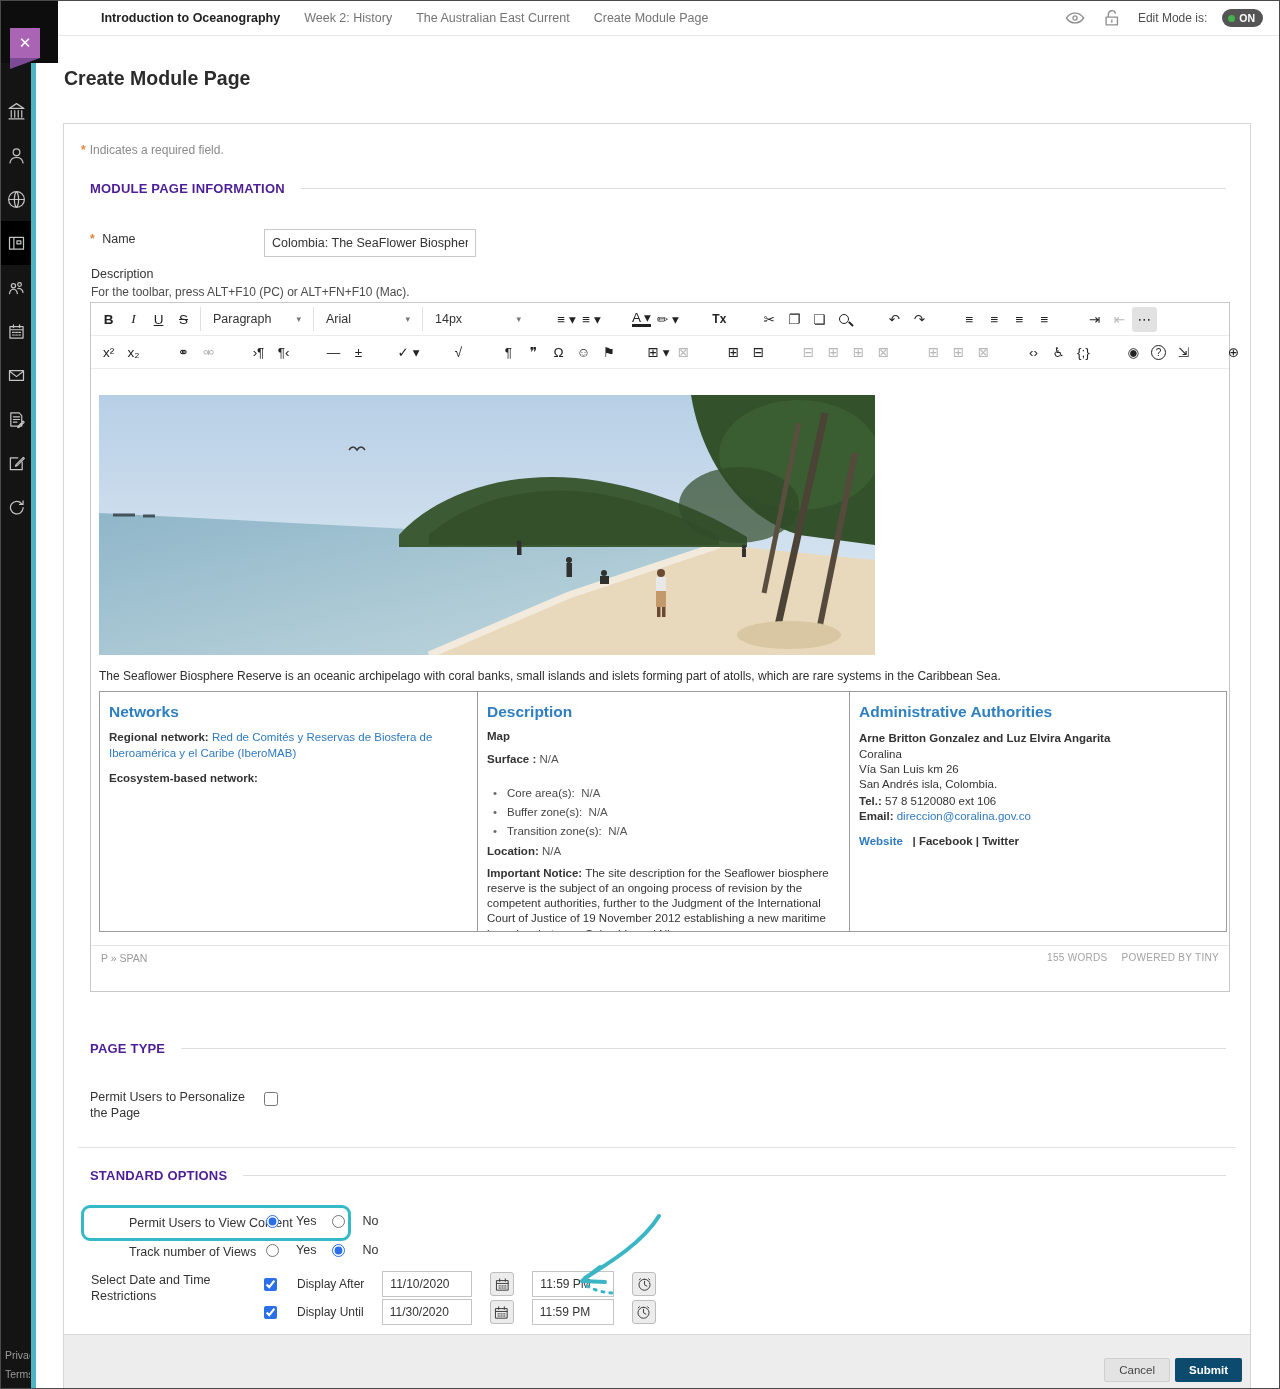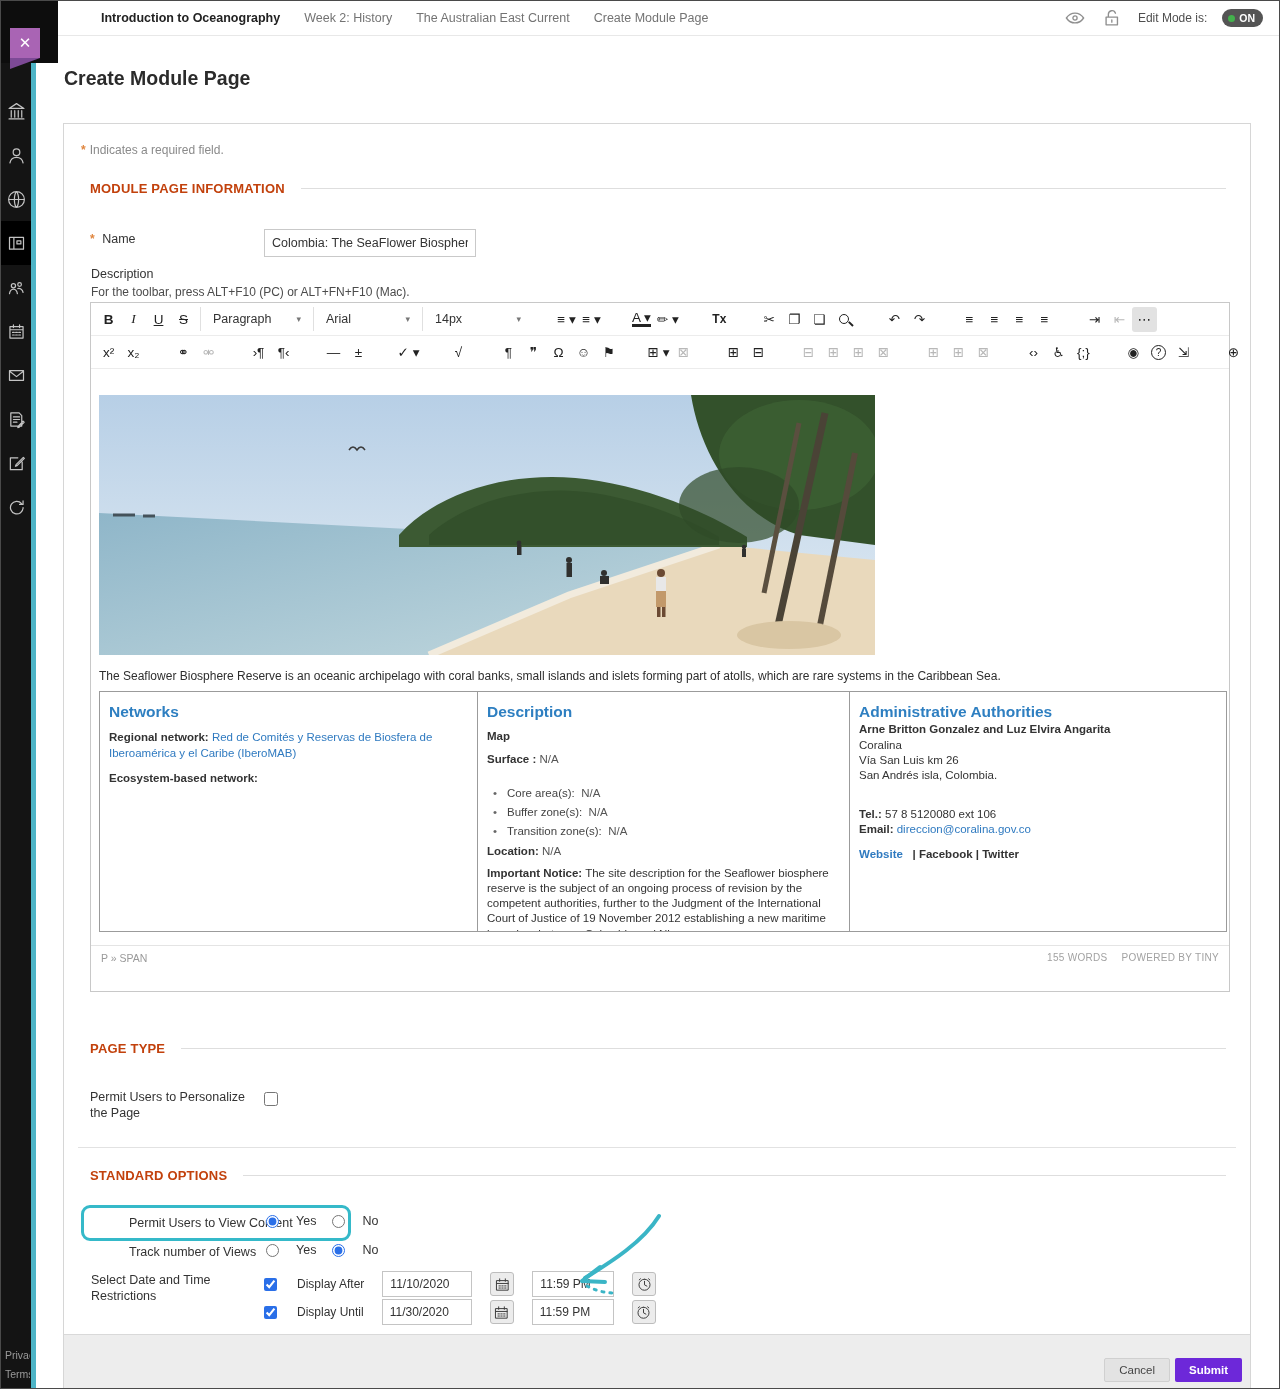--- a/index.html
+++ b/index.html
@@ -36,21 +36,21 @@
   .pill .dot { width:7px; height:7px; border-radius:50%; background:#43b14c; }
   .pill .on  { color:#fff; font-size:10.5px; font-weight:700; }
 
   
   .title { position:absolute; left:63px; top:66px; font-size:19.5px; font-weight:600; color:#2b2b2b; }
   .panel { position:absolute; left:62px; top:122px; width:1188px; height:1267px; background:#fff;
            border:1px solid #d6d6d6; }
   .req { position:absolute; left:17px; top:19px; font-size:12px; color:#8a8a8a; }
   .star { color:#e0863f; font-size:12px; font-weight:700; margin-right:4px; }
   .sec { position:absolute; left:26px; right:24px; display:flex; align-items:center; height:16px; }
-  .sec .sec-h { font-size:13px; font-weight:700; color:#c2410c; letter-spacing:.2px; white-space:nowrap; }
+  .sec .sec-h { font-size:13px; font-weight:700; color:#4c1d95; letter-spacing:.2px; white-space:nowrap; }
   .sec .sec-ln { flex:1; height:1px; background:#dedede; margin-left:16px; }
   .flabel { position:absolute; font-size:12.5px; color:#333; }
   .name-input { position:absolute; left:200px; top:105px; width:212px; height:28px; border:1px solid #c9c9c9;
                 font-size:12.5px; color:#333; padding:0 7px; font-family:inherit; }
   .desc-hint { position:absolute; left:27px; top:161px; font-size:12px; color:#4b4b4b; }
 
   
   .editor { position:absolute; left:26px; top:178px; width:1140px; height:690px; border:1px solid #c8c8c8; background:#fff; }
   .tb { height:33px; display:flex; align-items:center; padding:0 5px; border-bottom:1px solid #ececec; }
   .tb-row { display:contents; }
@@ -115,21 +115,21 @@
   .ibtn svg { width:17px; height:17px; }
   .ibtn svg path { stroke:#3c3c3c; stroke-width:1.4; fill:none; stroke-linecap:round; stroke-linejoin:round; }
   .arrow-svg { position:absolute; left:495px; top:1086px; width:130px; height:105px; pointer-events:none; z-index:3; }
   .arrow-svg path { stroke:#3ab5c6; fill:none; stroke-linecap:round; }
 
   .footerbar { position:absolute; left:0; right:0; top:1210px; bottom:0; background:#ededed;
                border-top:1px solid #d9d9d9; display:flex; align-items:flex-start; justify-content:flex-end;
                gap:5px; padding:23px 8px 0 0; }
   .btn { height:24px; padding:0 14px; font-size:11.5px; border:none; border-radius:2px; cursor:pointer; font-family:inherit; }
   .btn-cancel { background:#e3e3e3; border:1px solid #d0d0d0; color:#444; }
-  .btn-submit { background:#6d28d9; color:#fff; font-weight:600; }
+  .btn-submit { background:#0c4a6e; color:#fff; font-weight:600; }
 </style>
 </head>
 <body>
 
 <div class="screen">
 
   <header class="topbar">
     <nav class="crumbs">
 
         <span class="crumb bold">Introduction to Oceanography</span>
@@ -650,25 +650,25 @@
                 <li><span>Buffer zone(s):</span>&nbsp; <span class="mut">N/A</span></li>
 
                 <li><span>Transition zone(s):</span>&nbsp; <span class="mut">N/A</span></li>
               </ul>
             <p style="margin-bottom:7px"><span class="b">Location:</span>
               <span class="mut">N/A</span></p>
             <p><span class="b">Important Notice:</span>
               <span>The site description for the Seaflower biosphere reserve is the subject of an ongoing process of revision by the competent authorities, further to the Judgment of the International Court of Justice of 19 November 2012 establishing a new maritime boundary between Colombia and Nicaragua.</span></p>
           </div>
           <div class="ccol ccol3">
-            <p class="bh" style="">Administrative Authorities</p>
+            <p class="bh" style="margin-bottom:9px">Administrative Authorities</p>
             <p class="b">Arne Britton Gonzalez and Luz Elvira Angarita</p>
             <p>Coralina</p>
             <p>Vía San Luis km 26</p>
-            <p style="margin-bottom:24px">San Andrés isla, Colombia.</p>
+            <p style="margin-bottom:2px">San Andrés isla, Colombia.</p>
             <p><span class="b">Tel.:</span> <span>57 8 5120080 ext 106</span></p>
             <p style="margin-bottom:10px"><span class="b">Email:</span>
               <span class="lk">direccion@coralina.gov.co</span></p>
             <p><span class="lk b">Website</span>&nbsp;&nbsp;
               <span class="b">| Facebook | Twitter</span></p>
           </div>
         </div>
 
         <div class="statusbar">
           <span class="sbl">P » SPAN</span>

